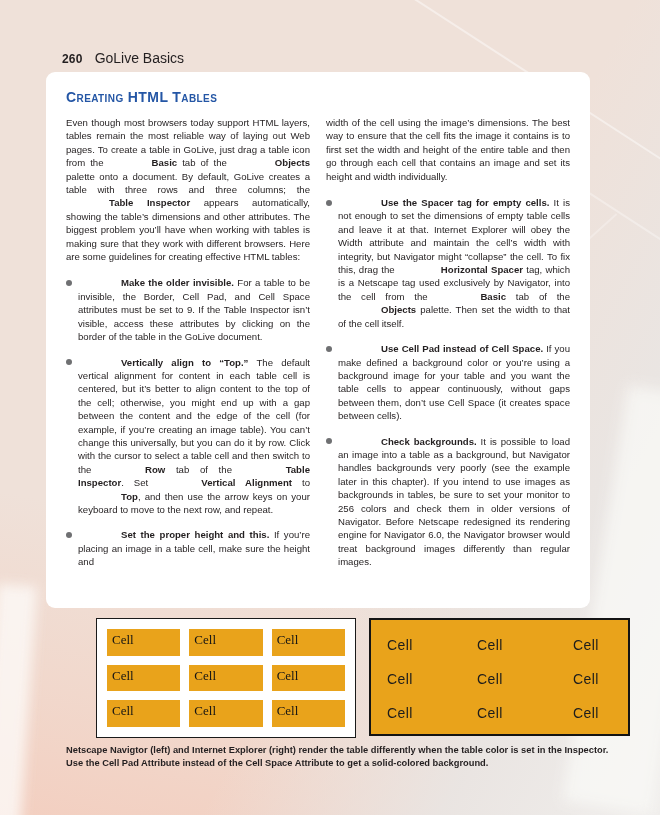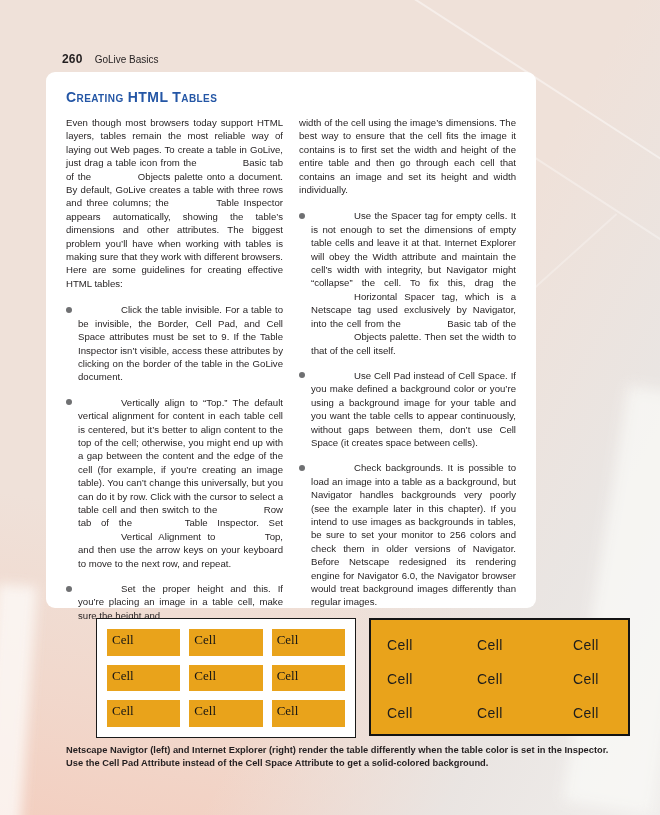--- a/index.html
+++ b/index.html
@@ -14,39 +14,39 @@
   
   .bg-streak{position:absolute;background:rgba(255,255,255,.55);pointer-events:none;}
   .s1{width:420px;height:2px;transform:rotate(33deg);top:60px;right:-60px;opacity:.8;}
   .s2{width:300px;height:1.5px;transform:rotate(33deg);top:160px;right:-30px;opacity:.6;}
   .s3{width:90px;height:420px;transform:rotate(9deg);top:390px;right:-25px;background:rgba(250,249,247,.75);filter:blur(7px);}
   .s4{width:40px;height:260px;transform:rotate(4deg);bottom:-30px;left:-12px;background:rgba(252,250,248,.8);filter:blur(6px);}
   .s5{width:260px;height:2px;transform:rotate(-42deg);top:300px;right:10px;opacity:.5;}
 
   .page-header{position:absolute;top:36px;left:62px;display:flex;align-items:baseline;gap:12px;color:#231f20;}
   .page-number{font-weight:bold;font-size:12px;letter-spacing:.2px;margin-top:16px;}
-  .book-title{font-size:10px;}
+  .book-title{font-size:14px;}
 
   .content-box{
-    position:absolute;left:46px;top:72px;width:490px;height:536px;
+    position:absolute;left:46px;top:72px;width:544px;height:536px;
     background:#ffffff;border-radius:9px;box-sizing:border-box;
     padding:17px 20px 0 20px;
   }
   .article-title{
     margin:0 0 11px 0;
     font-size:14px;font-weight:bold;font-variant:small-caps;letter-spacing:.4px;
     color:var(--heading-blue,#2456a5);
   }
   .columns{display:flex;gap:16px;}
   .col{width:261px;font-size:9.6px;line-height:13.4px;color:#231f20;}
   .para{margin:0 0 13px 0;text-align:justify;}
   .bullet-item{display:flex;margin:0 0 12px 0;}
   .bullet-dot{width:6px;height:6px;border-radius:50%;background:#6f7072;margin:3.5px 6px 0 0;flex:none;}
   .bullet-text{flex:1;text-align:justify;}
-  .b{font-weight:normal;padding-left:43px;}
+  .b{font-weight:bold;padding-left:43px;}
 
   .figures{position:absolute;left:64px;top:618px;display:flex;gap:13px;margin-left:32px;}
   .fig-netscape{
     width:260px;height:120px;background:#ffffff;border:1px solid #1a1a1a;
     box-sizing:border-box;padding:10px;
     display:grid;grid-template-columns:repeat(3,1fr);grid-auto-rows:1fr;gap:9px;
   }
   .fig-netscape .cell{
     background:var(--table-orange,#e9a31b);
     font-family:"Liberation Serif", serif;font-size:13px;color:#141414;
@@ -83,21 +83,21 @@
 </div>
 
 <div class="content-box">
   <h1 class="article-title">Creating HTML Tables</h1>
   <div class="columns">
 
     <div class="col">
       <p class="para"><span>Even though most browsers today support HTML layers, tables remain the most reliable way of laying out Web pages. To create a table in GoLive, just drag a table icon from the </span><span class="b">Basic</span><span> tab of the </span><span class="b">Objects</span><span> palette onto a document. By default, GoLive creates a table with three rows and three columns; the </span><span class="b">Table Inspector</span><span> appears automatically, showing the table’s dimensions and other attributes. The biggest problem you’ll have when working with tables is making sure that they work with different browsers. Here are some guidelines for creating effective HTML tables:</span></p>
       <div class="bullet-item">
         <span class="bullet-dot"></span>
-        <span class="bullet-text"><span class="b">Click the table invisible.</span><span> For a table to be invisible, the Border, Cell Pad, and Cell Space attributes must be set to 9. If the Table Inspector isn’t visible, access these attributes by clicking on the border of the table in the GoLive document.</span></span>
+        <span class="bullet-text"><span class="b">Make the older invisible.</span><span> For a table to be invisible, the Border, Cell Pad, and Cell Space attributes must be set to 9. If the Table Inspector isn’t visible, access these attributes by clicking on the border of the table in the GoLive document.</span></span>
       </div>
       <div class="bullet-item">
         <span class="bullet-dot"></span>
         <span class="bullet-text"><span class="b">Vertically align to “Top.”</span><span> The default vertical alignment for content in each table cell is centered, but it’s better to align content to the top of the cell; otherwise, you might end up with a gap between the content and the edge of the cell (for example, if you’re creating an image table). You can’t change this universally, but you can do it by row. Click with the cursor to select a table cell and then switch to the </span><span class="b">Row</span><span> tab of the </span><span class="b">Table Inspector</span><span>. Set </span><span class="b">Vertical Alignment</span><span> to </span><span class="b">Top</span><span>, and then use the arrow keys on your keyboard to move to the next row, and repeat.</span></span>
       </div>
       <div class="bullet-item">
         <span class="bullet-dot"></span>
         <span class="bullet-text"><span class="b">Set the proper height and this.</span><span> If you’re placing an image in a table cell, make sure the height and</span></span>
       </div>
     </div>

